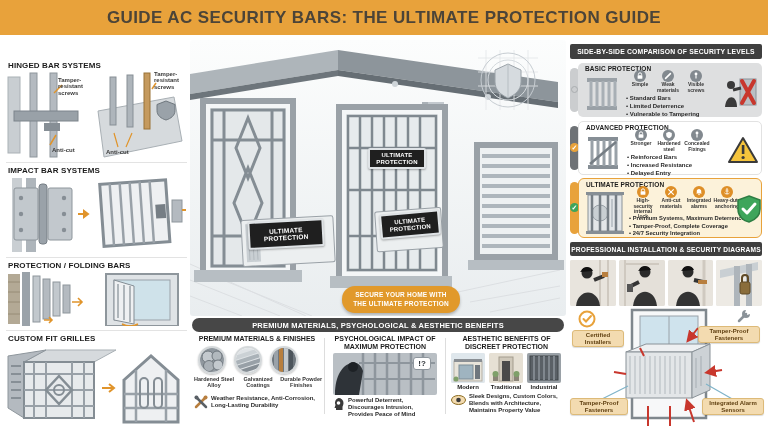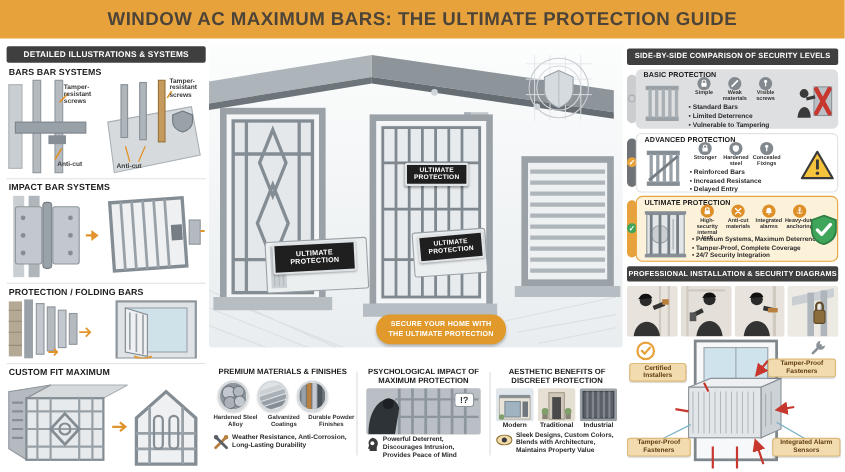--- a/index.html
+++ b/index.html
@@ -33,29 +33,26 @@
           box-shadow:0 2px 3px rgba(0,0,0,.25);letter-spacing:.2px}
   .thumb{position:absolute;background:#e9e5de;border-radius:2px;overflow:hidden}
   .circle-img{border-radius:50%;overflow:hidden;border:2px solid #d4d8da;box-shadow:0 1px 2px rgba(0,0,0,.25)}
   .ftxt{font-size:6px;font-weight:bold;color:#2a2a2a;line-height:1.2}
   .pttl2{font-size:7px;font-weight:bold;text-align:center;color:#1b1b1b;line-height:1.15}
 </style>
 </head>
 <body>
 
 <div class="r" style="left:0;top:0;width:768px;height:35px;background:#e8a23b;display:flex;align-items:center;justify-content:center">
-  <div style="font-size:17px;font-weight:bold;color:#4c4438;letter-spacing:.4px">WINDOW AC MAXIMUM BARS: THE ULTIMATE PROTECTION GUIDE</div>
+  <div style="font-size:17px;font-weight:bold;color:#4c4438;letter-spacing:.4px">GUIDE AC SECURITY BARS: THE ULTIMATE PROTECTION GUIDE</div>
 </div>
 
 <div class="r" style="left:6px;top:40px;width:181px;height:389px">
-  <div class="hdrbar r" style="left:0;top:2px;width:181px;height:15px;font-size:7.5px">
-    <span>DETAILED ILLUSTRATIONS &amp; SYSTEMS</span>
-  </div>
-
-  <div class="sec-title r" style="left:2px;top:21px">BARS BAR SYSTEMS</div>
+
+  <div class="sec-title r" style="left:2px;top:21px">HINGED BAR SYSTEMS</div>
   <div class="r" style="left:0;top:31px;width:181px;height:88px">
     <svg width="181" height="88" viewBox="0 0 181 88">
       <rect x="2" y="6" width="12" height="76" fill="#c9ced2" stroke="#aab1b6"></rect>
       <rect x="24" y="2" width="7" height="84" fill="#b4bac0" stroke="#8e969c"></rect>
       <rect x="44" y="2" width="7" height="84" fill="#b4bac0" stroke="#8e969c"></rect>
       <rect x="8" y="40" width="64" height="10" fill="#99a1a8" stroke="#7c848b"></rect>
       <rect x="38" y="52" width="16" height="8" fill="#868e95"></rect>
       <path d="M56 14 L48 22" stroke="#e0942b" stroke-width="1.5"></path>
       <path d="M44 74 L50 64" stroke="#e0942b" stroke-width="1.5"></path>
       <polygon points="92,40 168,26 176,70 98,86" fill="#d6dadd" stroke="#a9b0b5"></polygon>
@@ -112,21 +109,21 @@
       <path d="M38 48 h8 m-3 -3 l3 3 -3 3 M66 30 h10 m-4 -4 l4 4 -4 4" stroke="#e0942b" stroke-width="1.6" fill="none"></path>
       <rect x="100" y="2" width="72" height="52" fill="#dfe3e6" stroke="#8e969c" stroke-width="2"></rect>
       <rect x="108" y="8" width="56" height="40" fill="#cfe2ea" stroke="#9aa2a9"></rect>
       <polygon points="108,8 128,14 128,52 108,48" fill="#eef0f2" stroke="#848d94"></polygon>
       <path d="M112 12 V46 M118 13 V48 M124 14 V50" stroke="#99a1a8" stroke-width="1.5"></path>
       <path d="M116 52 q8 4 16 0" stroke="#e0942b" stroke-width="1.6" fill="none"></path>
     </svg>
   </div>
   <div class="divline" style="top:290px"></div>
 
-  <div class="sec-title r" style="left:2px;top:294px">CUSTOM FIT MAXIMUM</div>
+  <div class="sec-title r" style="left:2px;top:294px">CUSTOM FIT GRILLES</div>
   <div class="r" style="left:0;top:304px;width:181px;height:85px">
     <svg width="181" height="85" viewBox="0 0 181 85">
       <polygon points="18,18 40,6 110,6 88,18" fill="#d6dadd" stroke="#a9b0b5"></polygon>
       <polygon points="18,18 18,74 2,64 2,12 40,6" fill="#b4bac0" stroke="#8e969c"></polygon>
       <path d="M5 22 h10 M5 30 h10 M5 38 h10 M5 46 h10 M5 54 h10" stroke="#878f96" stroke-width="2"></path>
       <rect x="18" y="18" width="70" height="56" fill="#e7eaec" stroke="#848d94" stroke-width="2"></rect>
       <path d="M28 18 V74 M40 18 V74 M66 18 V74 M78 18 V74 M18 30 H88 M18 46 H88 M18 62 H88" stroke="#99a1a8" stroke-width="2"></path>
       <path d="M53 32 L66 46 L53 60 L40 46 Z" fill="none" stroke="#848d94" stroke-width="2.5"></path>
       <circle cx="53" cy="46" r="5" fill="none" stroke="#848d94" stroke-width="2"></circle>
       <path d="M96 44 h12 m-5 -4 l5 4 -5 4" stroke="#e0942b" stroke-width="2" fill="none"></path>
@@ -468,20 +465,23 @@
       <path d="M10 2 a4 4 0 1 0 4 4 l-3 1 -2-2 z" fill="#8a9298"></path>
     </svg>
     <div class="chip" style="left:2px;top:22px;width:52px;height:17px">Certified Installers</div>
     <div class="chip" style="left:128px;top:18px;width:62px;height:17px">Tamper-Proof Fasteners</div>
     <div class="chip" style="left:0px;top:90px;width:58px;height:17px">Tamper-Proof Fasteners</div>
     <div class="chip" style="left:132px;top:90px;width:62px;height:17px">Integrated Alarm Sensors</div>
   </div>
 </div>
 
 <div class="r" style="left:190px;top:318px;width:376px;height:100px">
+  <div class="hdrbar" style="position:absolute;left:2px;top:0;width:372px;height:14px;border-radius:7px;background:#474747;font-size:7.5px">
+    <span>PREMIUM MATERIALS, PSYCHOLOGICAL &amp; AESTHETIC BENEFITS</span>
+  </div>
 
   <div class="r" style="left:2px;top:17px;width:130px;height:82px">
     <div class="pttl2" style="width:130px">PREMIUM MATERIALS &amp; FINISHES</div>
     <div class="r" style="left:6px;top:11px;display:flex;gap:8px">
       <div class="circle-img" style="width:28px;height:28px">
         <svg width="24" height="24" viewBox="0 0 24 24">
             <rect width="24" height="24" fill="#8f979e"></rect>
             <circle cx="8" cy="9" r="6" fill="#c3c9ce" stroke="#6f777e"></circle>
             <circle cx="17" cy="8" r="5" fill="#b2b9be" stroke="#6f777e"></circle>
             <circle cx="9" cy="18" r="5.5" fill="#aab1b7" stroke="#6f777e"></circle>

